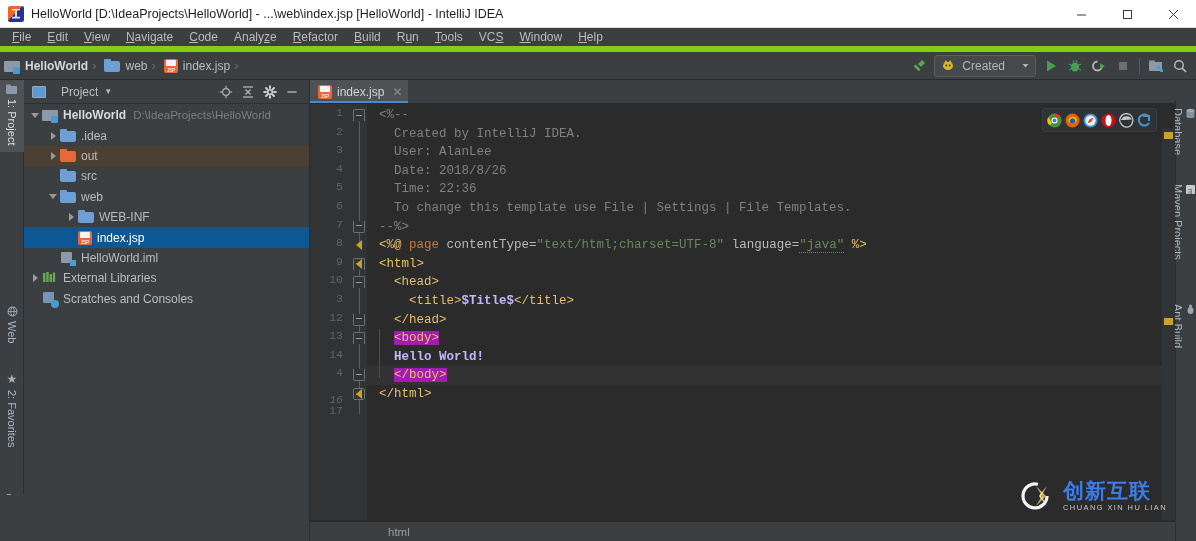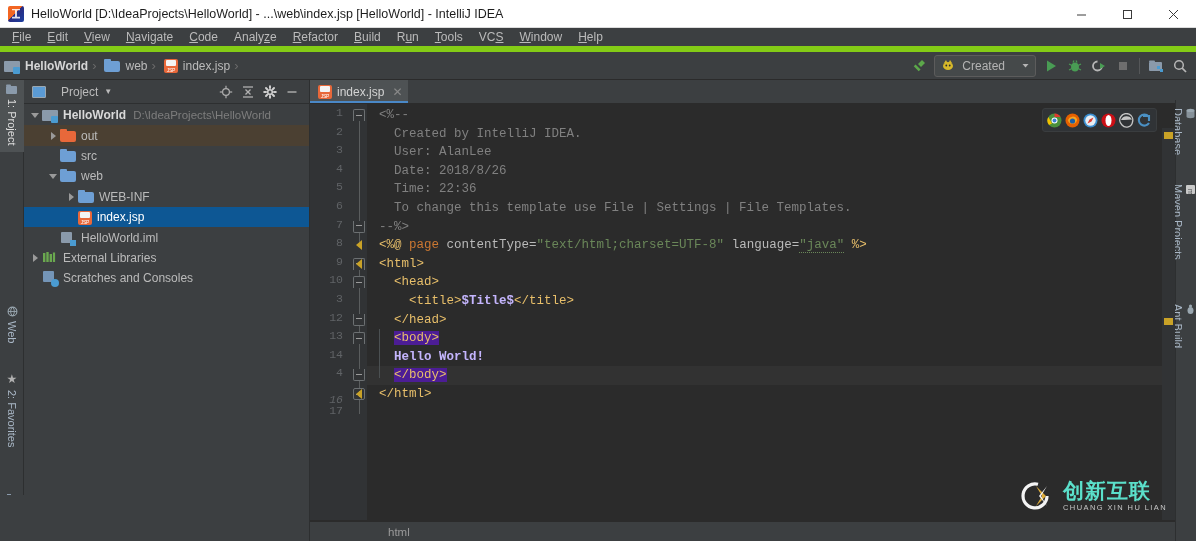--- a/index.html
+++ b/index.html
@@ -271,21 +271,21 @@
     position: absolute; left: 0; right: 0; height: 18.6px; background: #323232;
   }
   .indent-guide { position: absolute; width: 1px; background: #4b5052; }
   .tk-comment { color: #808080; }
   .tk-kw      { color: #cc7832; }
   .tk-tag     { color: #e8bf6a; }
   .tk-attr    { color: #bababa; }
   .tk-str     { color: #6a8759; }
   .tk-text    { color: #c4b5fd; font-weight: bold; }
   .tk-jsp     { color: #e8bf6a; }
-  .hl-match   { background: #4c1d95; }
+  .hl-match   { background: #a21caf; }
   .wavy { border-bottom: 1px dotted #6a8759; }
 
   
   .browsers {
     position: absolute; top: 4px; right: 18px; height: 24px;
     display: flex; align-items: center; gap: 3px;
     background: #303336; border: 1px solid #3a3d3f; border-radius: 3px;
     padding: 2px 4px;
   }
   .bico { width: 15px; height: 15px; border-radius: 50%; display: block; }
@@ -311,21 +311,21 @@
   }
 
   
   .watermark {
     position: absolute; right: 8px; bottom: 24px;
     display: flex; align-items: center; opacity: .95;
   }
   .wm-logo { width: 42px; height: 42px; position: relative; flex: none; }
   .wm-text { margin-left: 4px; }
   .wm-cn {
-    font-size: 21px; font-weight: bold; color: #5eead4; letter-spacing: 1px;
+    font-size: 21px; font-weight: bold; color: #3b82f6; letter-spacing: 1px;
     font-family: "DejaVu Sans", sans-serif; line-height: 1.05;
   }
   .wm-en {
     font-size: 7.5px; color: #cfcfcf; letter-spacing: 1.4px; text-align: center;
     font-family: "Liberation Sans", sans-serif;
   }
 
   
   .botleft {
     position: absolute; left: 0; bottom: 0; width: 24px; height: 46px;
@@ -555,20 +555,27 @@
       </div>
     </div>
     <div class="tree" id="tree">
         <div class="trow" style="padding-left: 4px;">
           <span class="tarrow down">
             <i></i>
           </span>
           <span class="ic ic-module"></span>
           <span class="tlabel bold">HelloWorld</span>
           <span class="tpath">D:\IdeaProjects\HelloWorld</span>
+        </div>
+        <div class="trow" style="padding-left: 22px;">
+          <span class="tarrow right">
+            <i></i>
+          </span>
+          <span class="ic ic-folder"></span>
+          <span class="tlabel">.idea</span>
         </div>
         <div class="trow hover" style="padding-left: 22px;">
           <span class="tarrow right">
             <i></i>
           </span>
           <span class="ic ic-folder ic-folder-orange"></span>
           <span class="tlabel">out</span>
         </div>
         <div class="trow" style="padding-left: 22px;">
           <span class="tarrow"></span>

